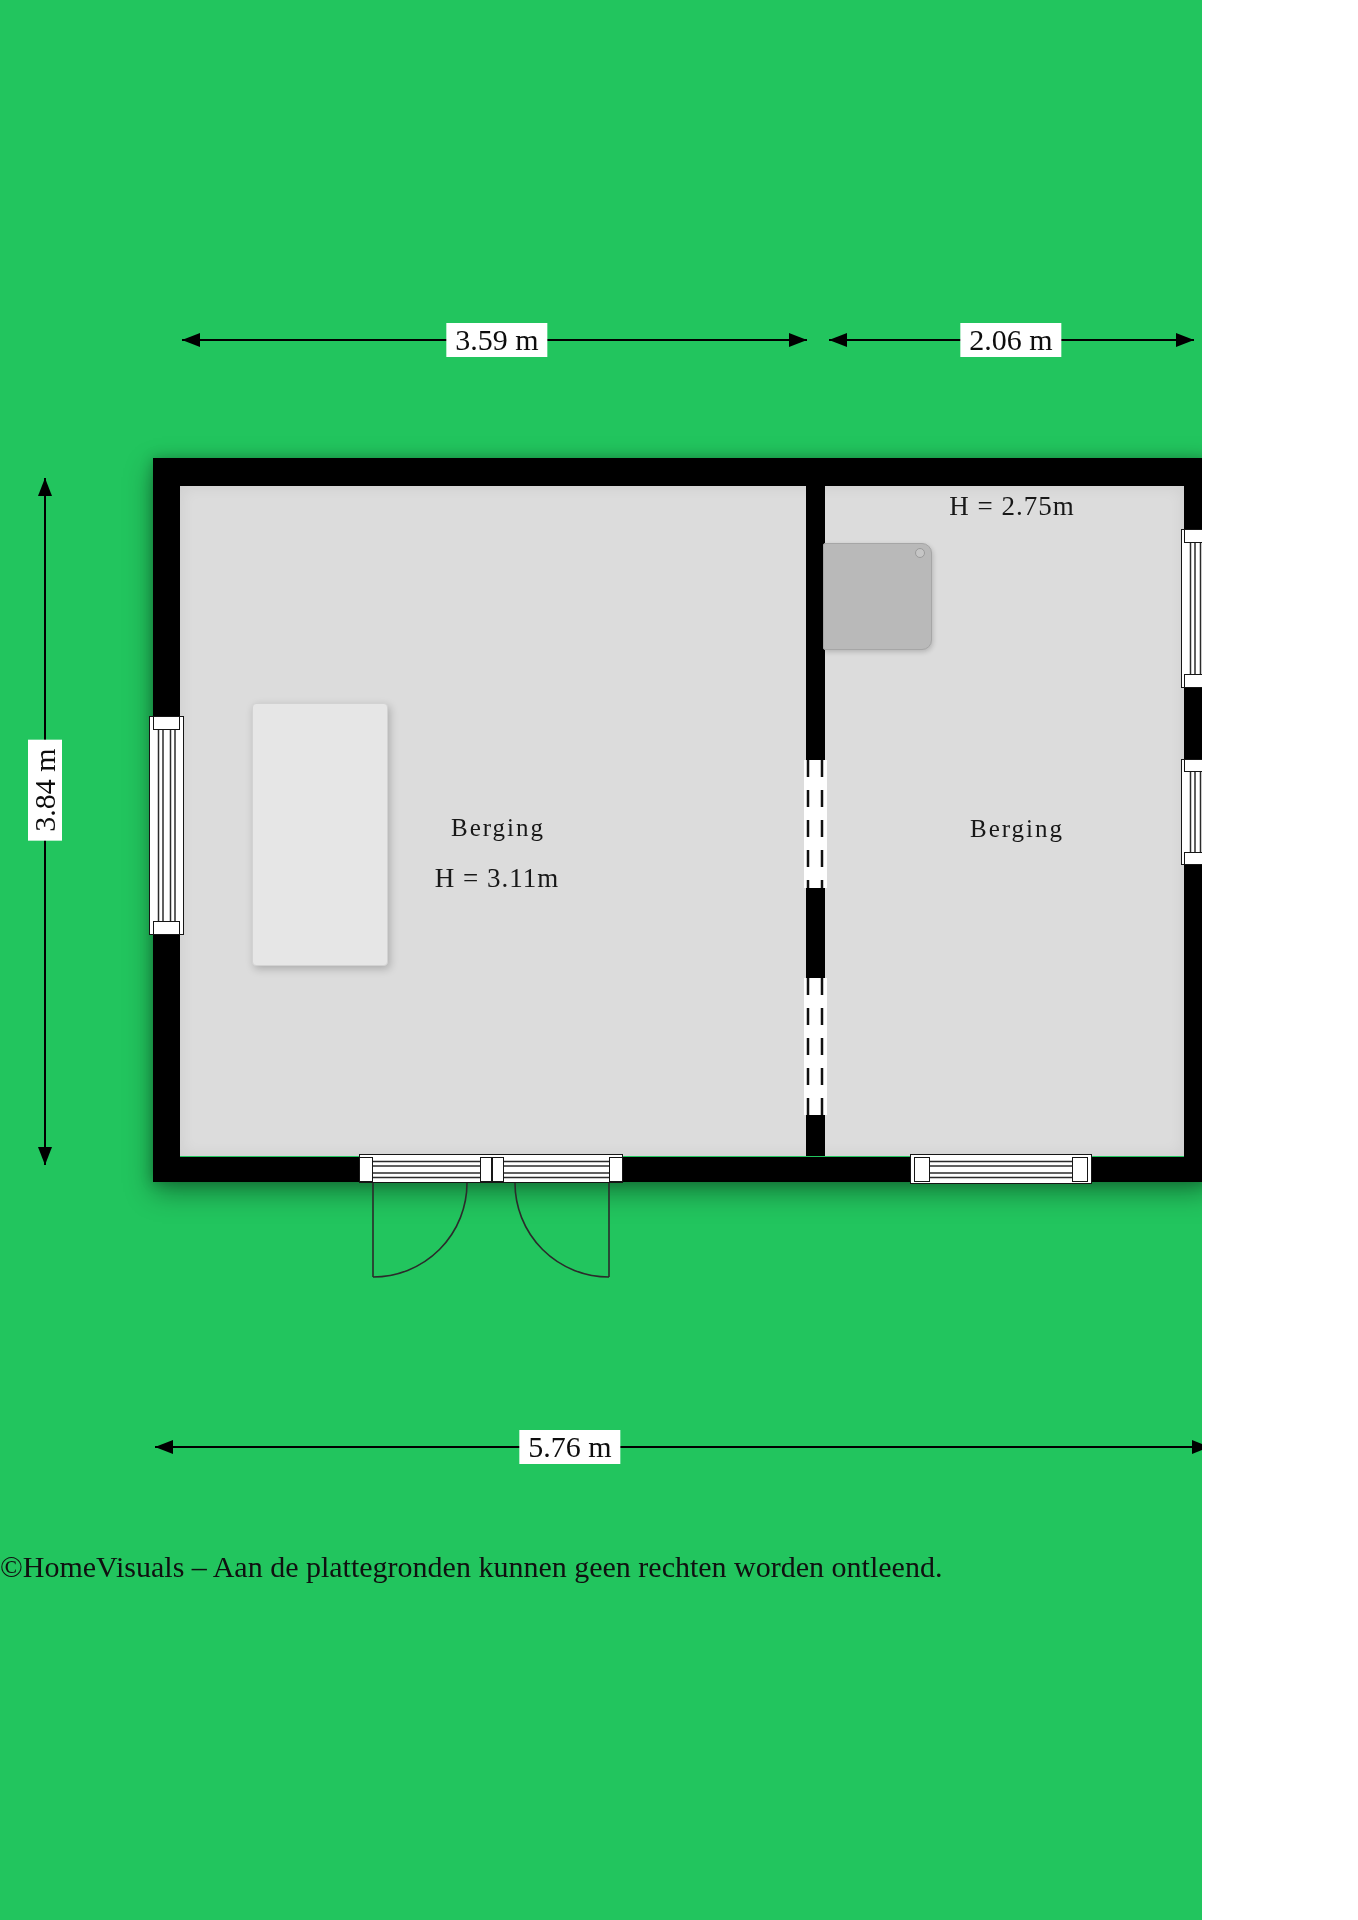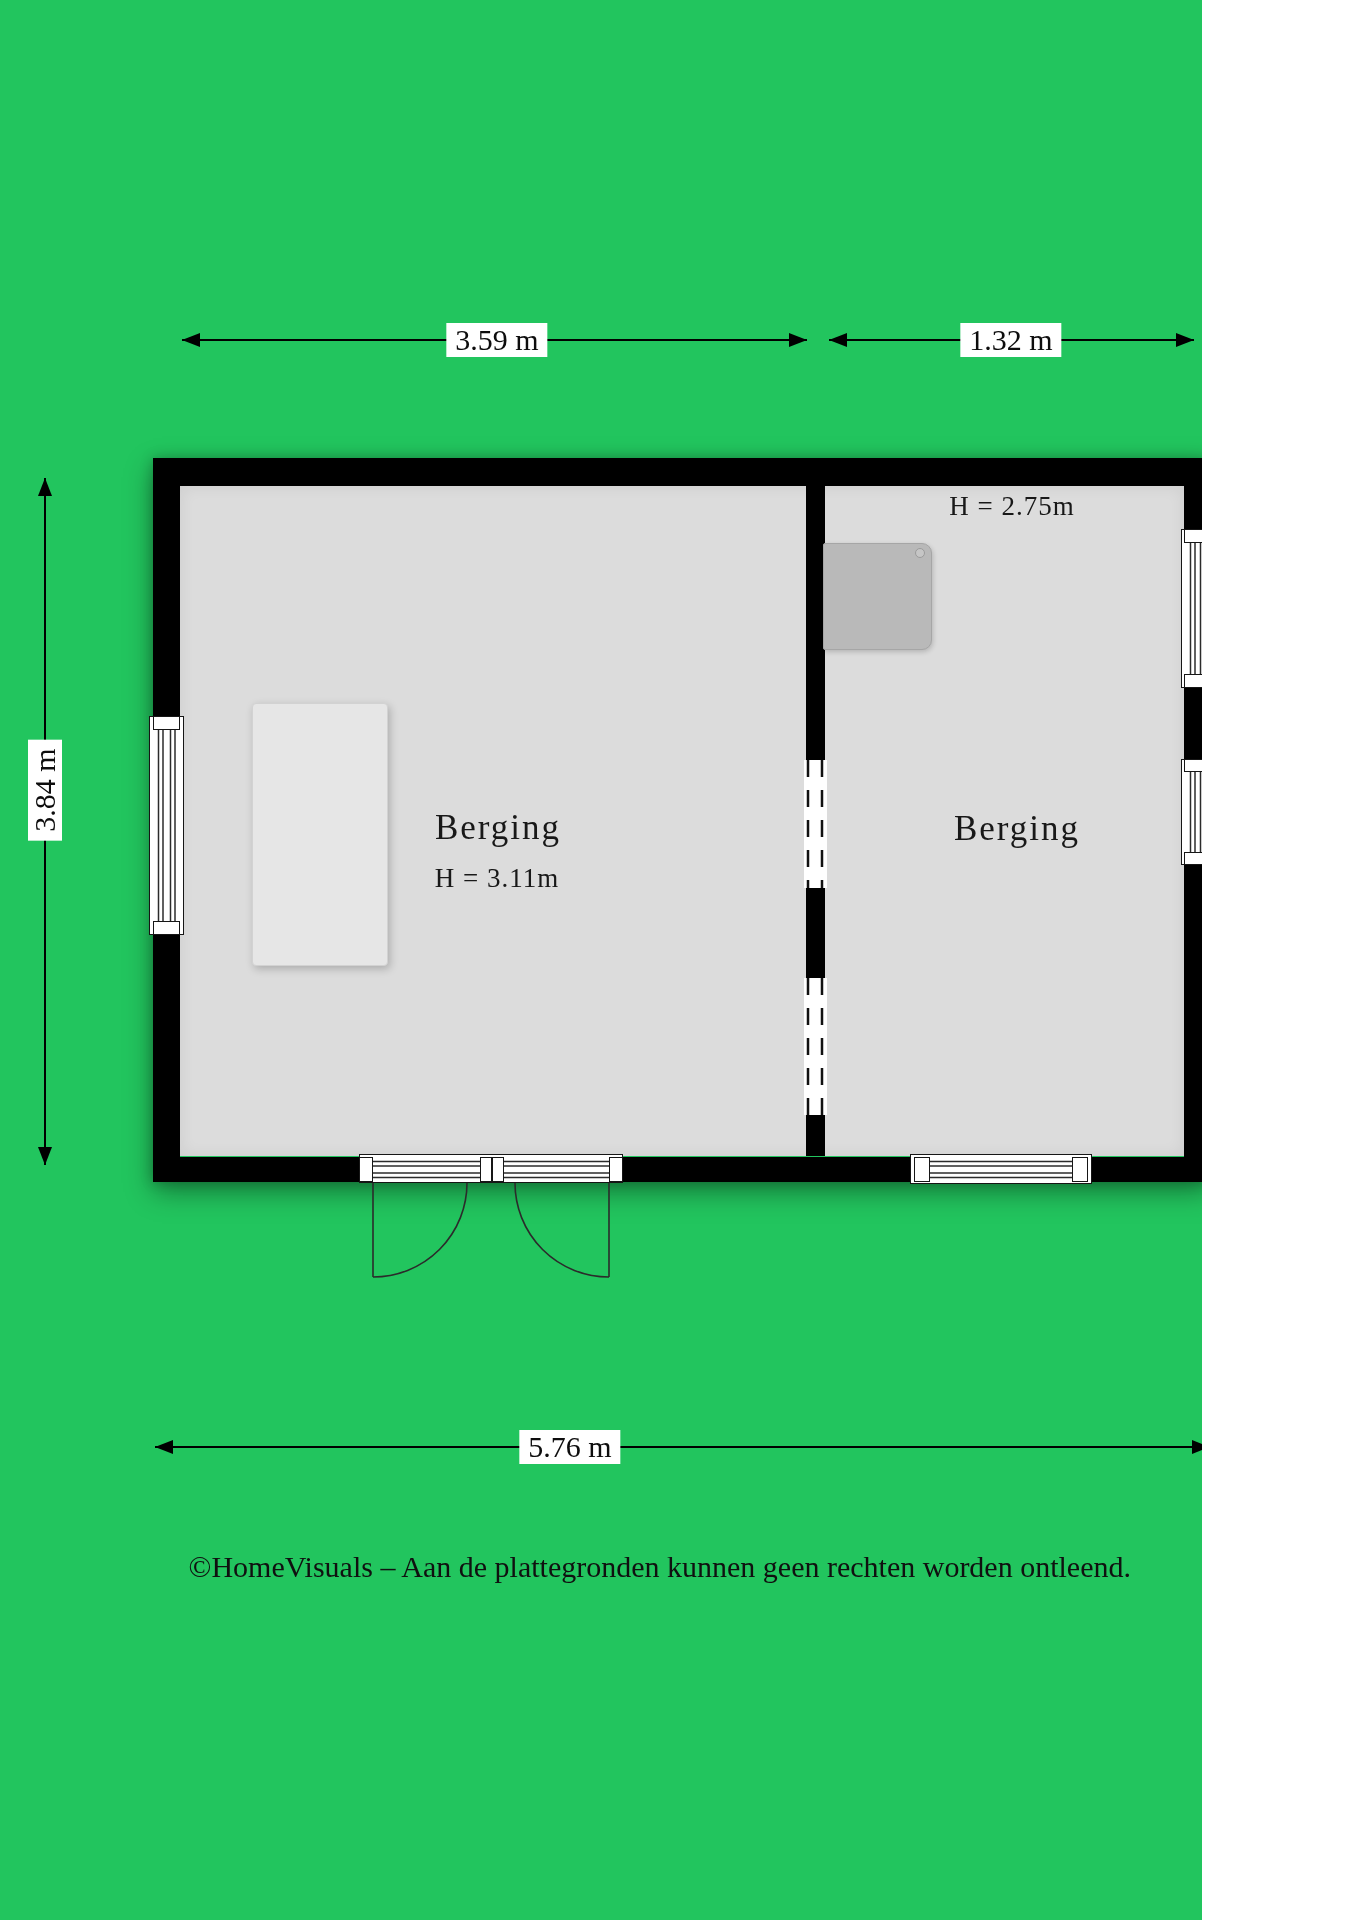--- a/index.html
+++ b/index.html
@@ -14,42 +14,42 @@
   .frame-sq{position:absolute;background:#fff;border:1.5px solid #161616;box-sizing:border-box;}
   .open-band{position:absolute;background:#fff;}
   .furniture{position:absolute;}
   #svg-overlay{position:absolute;left:0;top:0;pointer-events:none;}
   .dim-label{
     position:absolute;transform:translate(-50%,-50%);background:#fff;
     padding:0 9px;font-size:30px;white-space:nowrap;color:#0d0d0d;
   }
   .dim-label.vert{transform:translate(-50%,-50%) rotate(-90deg);}
   .room-label{
-    position:absolute;transform:translate(-50%,-50%);font-size:35px;letter-spacing:2px;
+    position:absolute;transform:translate(-50%,-50%);font-size:25px;letter-spacing:2px;
     color:#181818;white-space:nowrap;
   }
   .height-label{
     position:absolute;transform:translate(-50%,-50%);font-size:27px;letter-spacing:1px;
     color:#181818;white-space:nowrap;
   }
   .table{
     position:absolute;background:#e6e6e6;border:1px solid #d2d2d2;border-radius:4px;
     box-shadow:2px 3px 8px rgba(0,0,0,.22);box-sizing:border-box;
   }
   .appliance{
     position:absolute;background:#b9b9b9;border:1px solid #a6a6a6;
     border-radius:2px 10px 10px 2px;box-shadow:1px 2px 5px rgba(0,0,0,.18);box-sizing:border-box;
   }
   .appliance-knob{
     position:absolute;width:10px;height:10px;border-radius:50%;
     border:1px solid #9b9b9b;background:#c6c6c6;box-sizing:border-box;
   }
   .footer{
-    position:absolute;left:0;top:1548px;width:1110px;text-align:right;
-    font-size:30px;line-height:38px;color:#101010;padding-left:21px;
+    position:absolute;left:0;top:1548px;width:1110px;text-align:left;
+    font-size:30px;line-height:38px;color:#101010;
   }
 </style>
 </head>
 <body>
 
 <div id="canvas">
 
   <div class="shadowbox" style="left:153px;top:458px;width:1058px;height:724px;"></div>
 
   <div class="floor" style="left:180px;top:486px;width:1004px;height:670px;"></div>
@@ -163,21 +163,21 @@
       <polygon points="45,478 38,496 52,496" stroke="none"></polygon>
       <polygon points="45,1165 38,1147 52,1147" stroke="none"></polygon>
 
       <line x1="155" y1="1447" x2="1210" y2="1447"></line>
       <polygon points="155,1447 173,1440 173,1454" stroke="none"></polygon>
       <polygon points="1210,1447 1192,1440 1192,1454" stroke="none"></polygon>
     </g>
   </svg>
 
   <div class="dim-label" style="left:497px;top:340px;">3.59 m</div>
-  <div class="dim-label" style="left:1011px;top:340px;">1.32 m</div>
+  <div class="dim-label" style="left:1011px;top:340px;">2.06 m</div>
   <div class="dim-label vert" style="left:45px;top:790px;">3.84 m</div>
   <div class="dim-label" style="left:570px;top:1447px;">5.76 m</div>
 
   <div class="room-label" style="left:498px;top:828px;">Berging</div>
   <div class="height-label" style="left:497px;top:878px;">H = 3.11m</div>
   <div class="room-label" style="left:1017px;top:829px;">Berging</div>
   <div class="height-label" style="left:1012px;top:506px;">H = 2.75m</div>
 
   <div class="footer">
     <div>©HomeVisuals – Aan de plattegronden kunnen geen rechten worden ontleend.</div>

